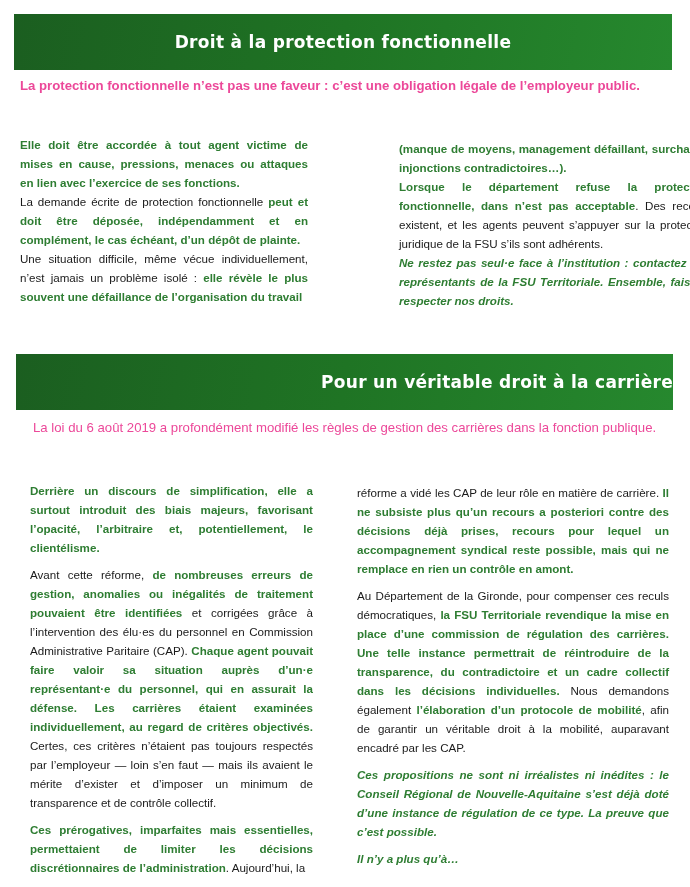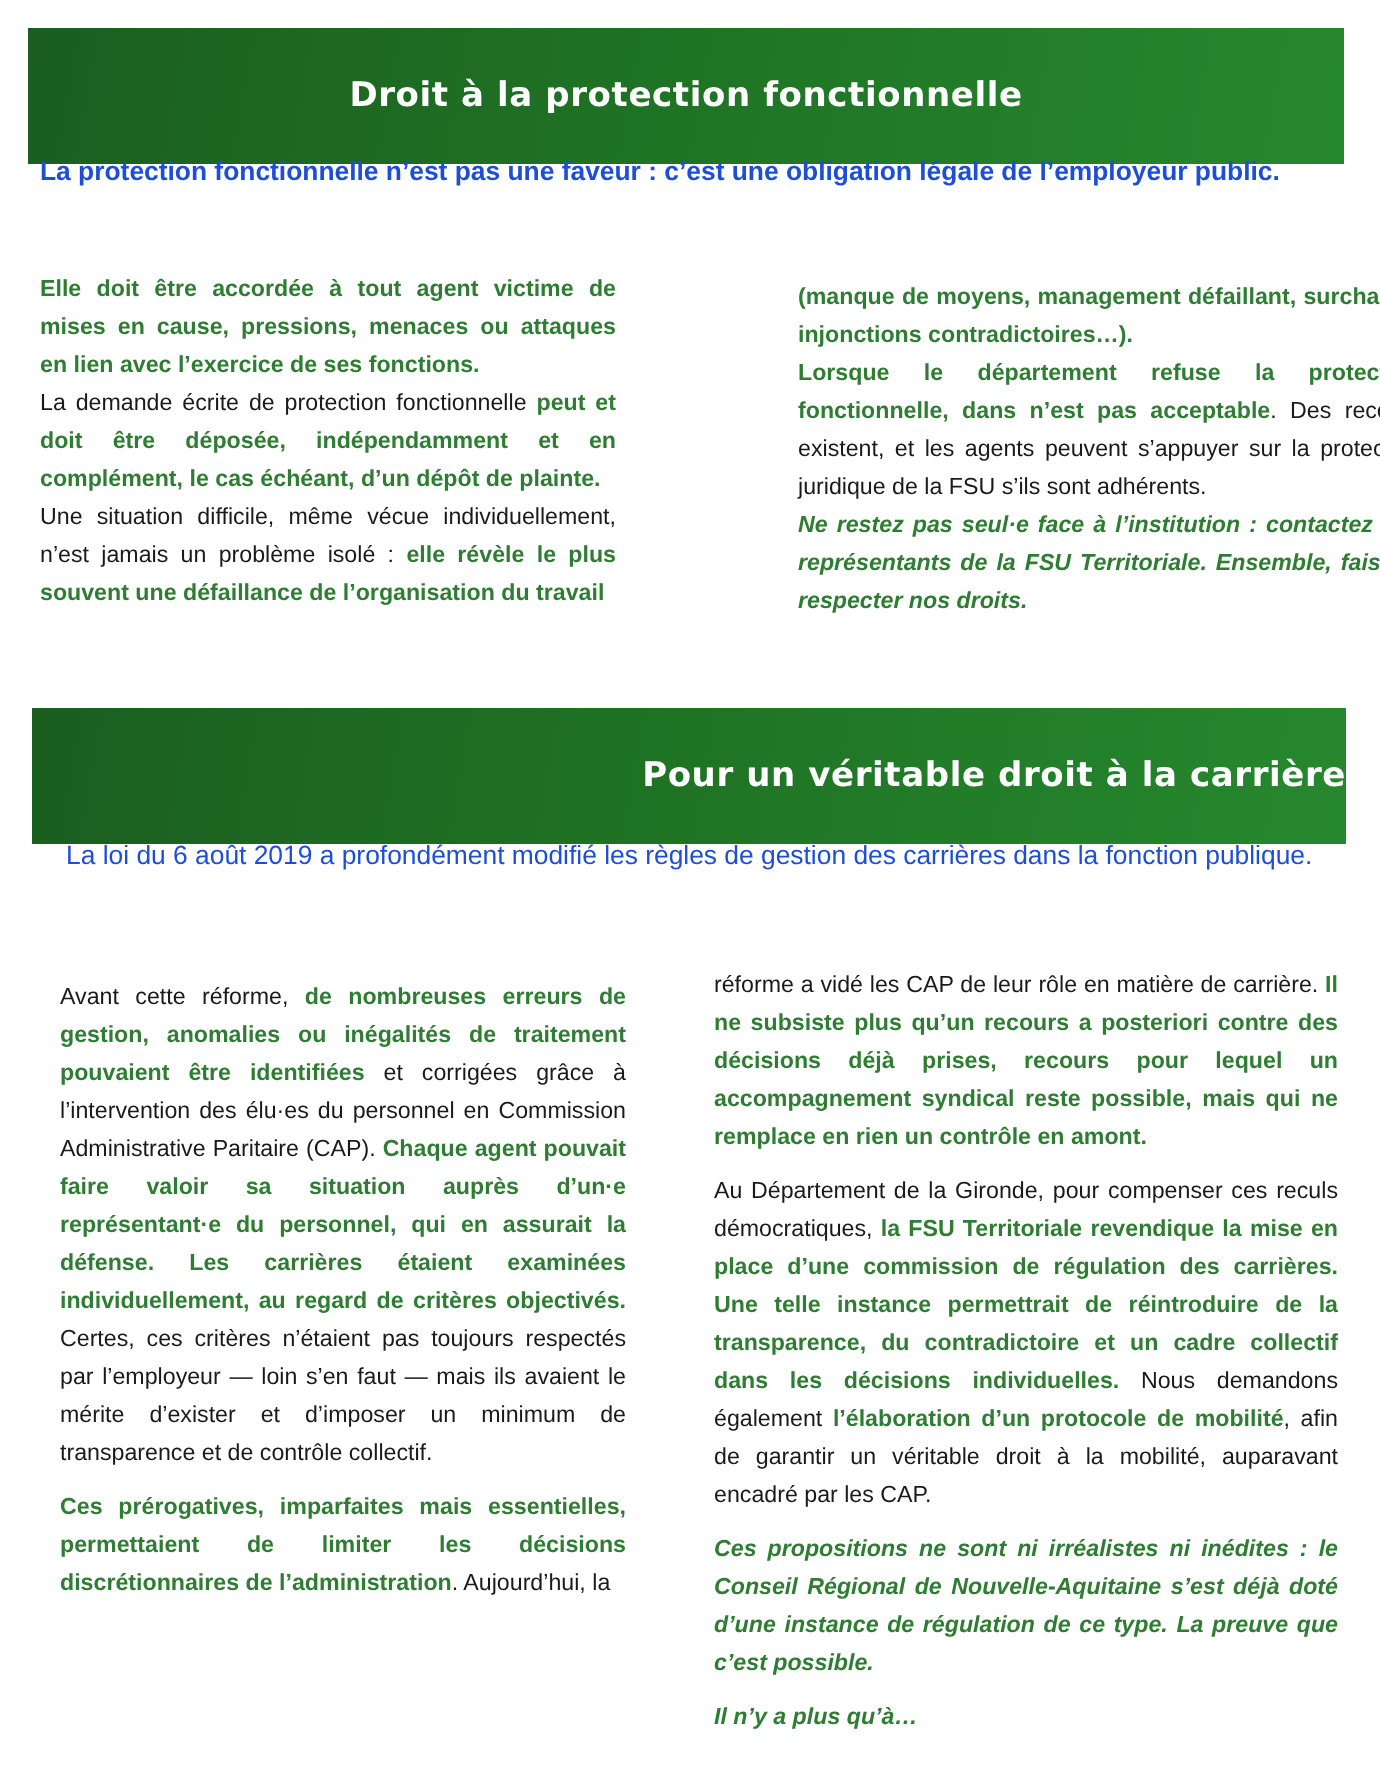--- a/index.html
+++ b/index.html
@@ -1,23 +1,23 @@
 <!DOCTYPE html>
 <html><head>
 <meta charset="utf-8">
 <style>
   html, body { margin:0; padding:0; background:#ffffff; }
   body { width:690px; height:887px; position:relative; overflow:hidden;
          font-family:"Liberation Sans", sans-serif; color:#1a1a1a; }
-  .banner { position:absolute; height:68px;
+  .banner { position:absolute; height:56px;
             background:linear-gradient(100deg, #1b5e20 0%, #1f7424 50%, #26882e 100%);
             display:flex; align-items:center; justify-content:center; }
   .banner-title { color:#ffffff; font-family:"DejaVu Sans", sans-serif; font-weight:bold;
                   font-size:17px; letter-spacing:0.3px; }
-  .lede { position:absolute; font-size:13.2px; line-height:19px; text-align:justify; color:#1d4ed8; }
+  .lede { position:absolute; font-size:13.2px; line-height:19px; text-align:justify; color:#ec4899; }
   .lede1 { font-weight:bold; }
   .col { position:absolute; font-size:11.6px; line-height:19px; text-align:justify; }
   .col p { margin:0; }
   .col p.gap { margin-top:8px; }
   .g { color:#2e7d32; font-weight:bold; }
   .gi { color:#2e7d32; font-weight:bold; font-style:italic; }
   .k { color:#1a1a1a; }
 </style>
 </head>
 <body>
@@ -40,20 +40,21 @@
   <p><span class="gi">Ne restez pas seul·e face à l’institution : contactez vos représentants de la FSU Territoriale. Ensemble, faisons respecter nos droits.</span></p>
 </div>
 
 <div class="banner" style="left:16px; top:354px; width:657px;justify-content:flex-end;">
   <span class="banner-title">Pour un véritable droit à la carrière</span>
 </div>
 
 <div class="lede" style="left:33px; top:418px; width:637px;">La loi du 6 août 2019 a profondément modifié les règles de gestion des carrières dans la fonction publique.</div>
 
 <div class="col" style="left:30px; top:481px; width:283px;">
+  <p><span class="g">Derrière un discours de simplification, elle a surtout introduit des biais majeurs, favorisant l’opacité, l’arbitraire et, potentiellement, le clientélisme.</span></p>
   <p class="gap"><span class="k">Avant cette réforme, </span><span class="g">de nombreuses erreurs de gestion, anomalies ou inégalités de traitement pouvaient être identifiées</span><span class="k"> et corrigées grâce à l’intervention des élu·es du personnel en Commission Administrative Paritaire (CAP). </span><span class="g">Chaque agent pouvait faire valoir sa situation auprès d’un·e représentant·e du personnel, qui en assurait la défense. Les carrières étaient examinées individuellement, au regard de critères objectivés.</span><span class="k"> Certes, ces critères n’étaient pas toujours respectés par l’employeur — loin s’en faut — mais ils avaient le mérite d’exister et d’imposer un minimum de transparence et de contrôle collectif.</span></p>
   <p class="gap"><span class="g">Ces prérogatives, imparfaites mais essentielles, permettaient de limiter les décisions discrétionnaires de l’administration</span><span class="k">. Aujourd’hui, la</span></p>
 </div>
 
 <div class="col" style="left:357px; top:483px; width:312px;">
   <p><span class="k">réforme a vidé les CAP de leur rôle en matière de carrière. </span><span class="g">Il ne subsiste plus qu’un recours a posteriori contre des décisions déjà prises, recours pour lequel un accompagnement syndical reste possible, mais qui ne remplace en rien un contrôle en amont.</span></p>
   <p class="gap"><span class="k">Au Département de la Gironde, pour compenser ces reculs démocratiques, </span><span class="g">la FSU Territoriale revendique la mise en place d’une commission de régulation des carrières. Une telle instance permettrait de réintroduire de la transparence, du contradictoire et un cadre collectif dans les décisions individuelles.</span><span class="k"> Nous demandons également </span><span class="g">l’élaboration d’un protocole de mobilité</span><span class="k">, afin de garantir un véritable droit à la mobilité, auparavant encadré par les CAP.</span></p>
   <p class="gap"><span class="gi">Ces propositions ne sont ni irréalistes ni inédites : le Conseil Régional de Nouvelle-Aquitaine s’est déjà doté d’une instance de régulation de ce type. La preuve que c’est possible.</span></p>
   <p class="gap"><span class="gi">Il n’y a plus qu’à…</span></p>
 </div>

